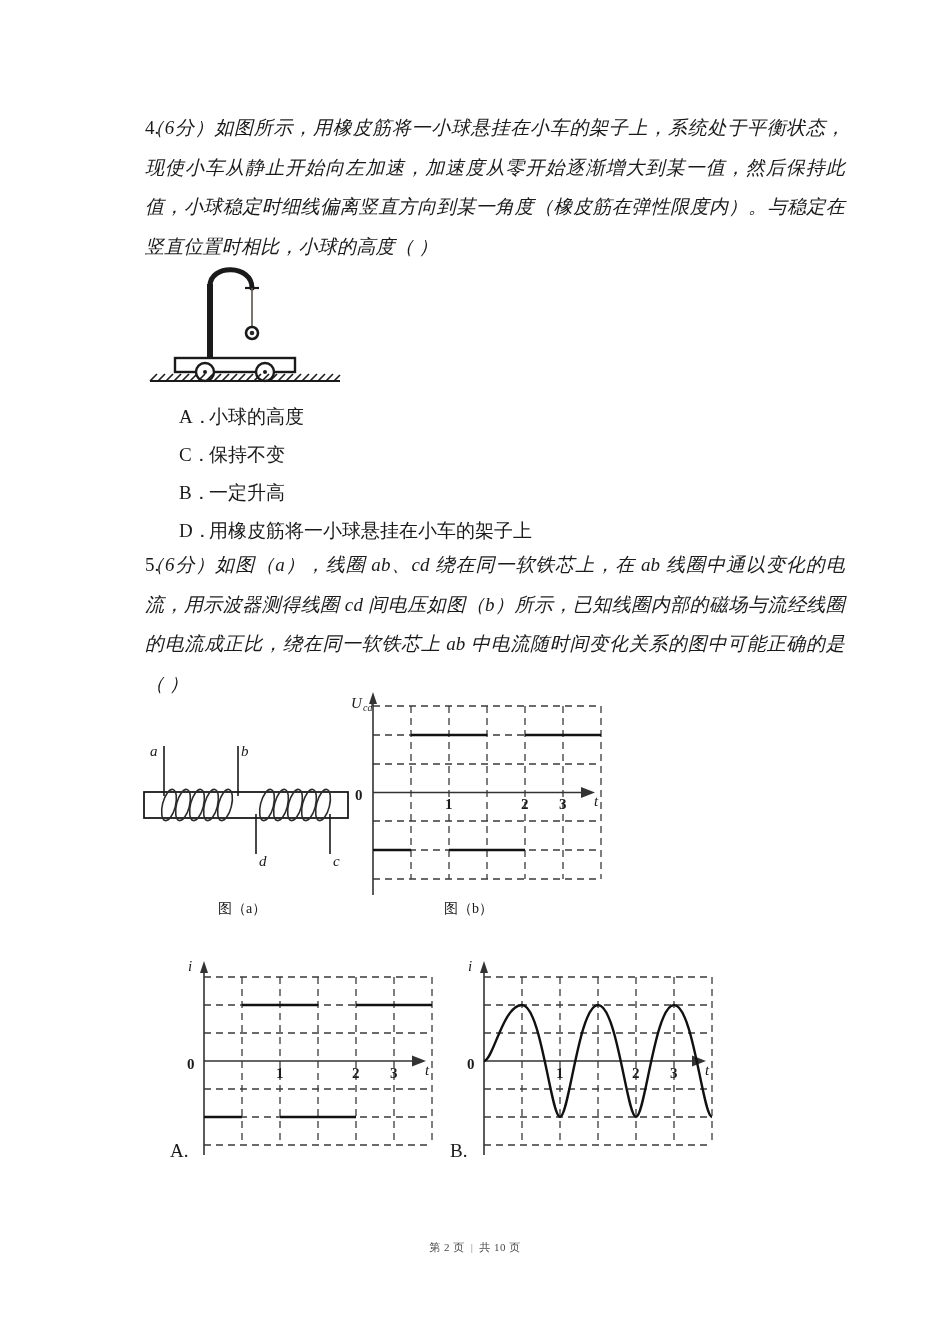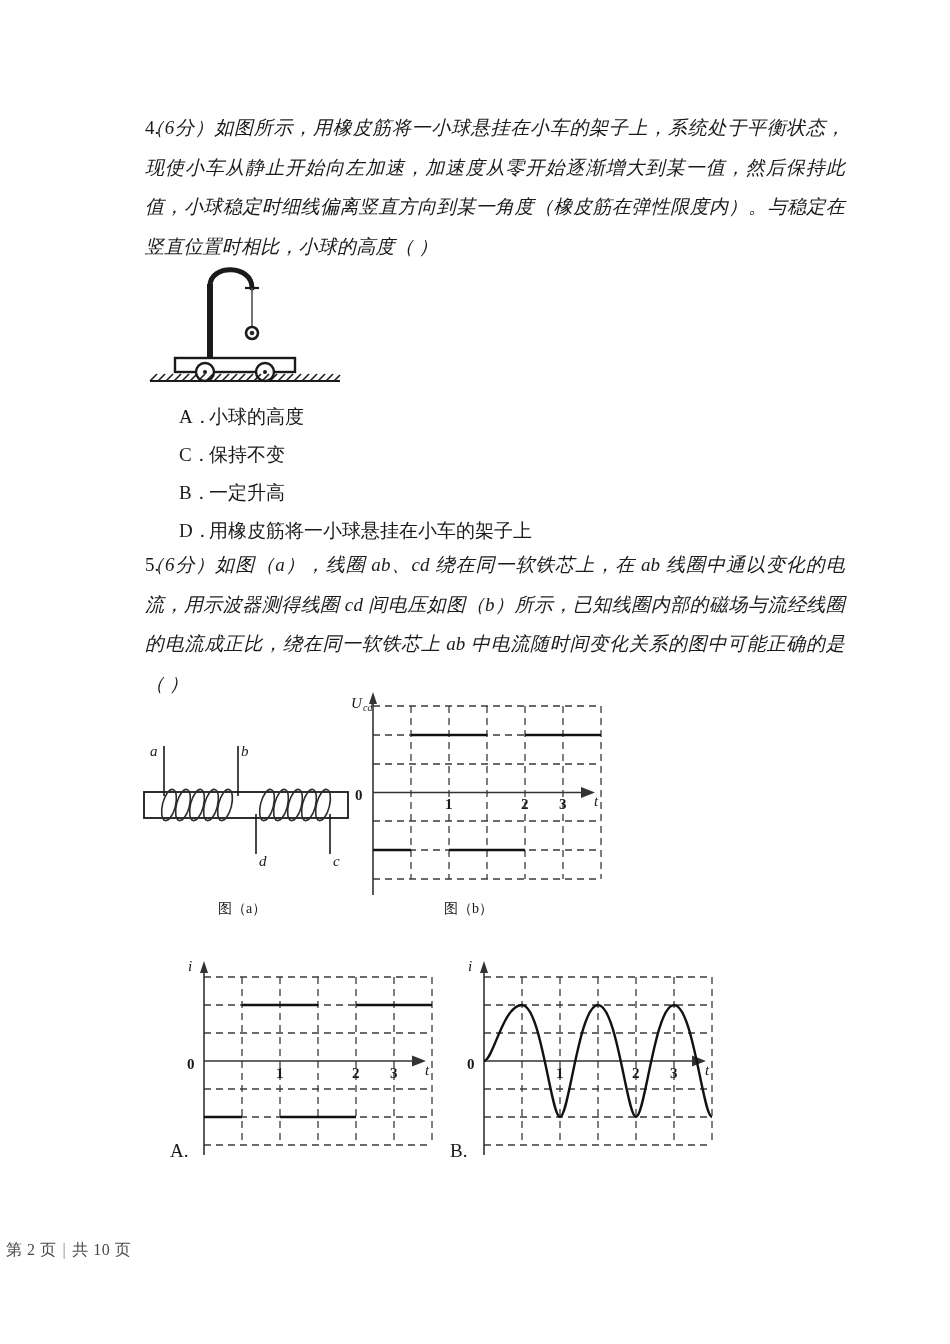--- a/index.html
+++ b/index.html
@@ -70,25 +70,24 @@
     font-size: 19px;
     white-space: nowrap;
   }
 
   
   .footer {
     position: absolute;
     left: 0;
     right: 0;
     top: 1240px;
-    text-align: left;
-    font-size: 16px;
+    text-align: center;
+    font-size: 11px;
     color: #4a4a4a;
     letter-spacing: 0.5px;
-    padding-left: 6px;
   }
   .footer .sep { margin: 0 6px; color:#8a8a8a; }
 
   svg { display:block; overflow: visible; }
   .axis { stroke:#333; stroke-width:1.6; fill:none; }
   .gridline { stroke:#3a3a3a; stroke-width:1.3; stroke-dasharray:7 5; fill:none; }
   .wave { stroke:#111; stroke-width:2.4; fill:none; }
   .tick-num { font-family:"Liberation Serif", serif; font-size:15px; font-weight:bold; fill:#1a1a1a; }
   .ax-lab { font-family:"Liberation Serif", serif; font-size:15px; font-style:italic; fill:#1a1a1a; }
   .ax-lab-sub { font-family:"Liberation Serif", serif; font-size:10px; font-style:italic; fill:#1a1a1a; }

